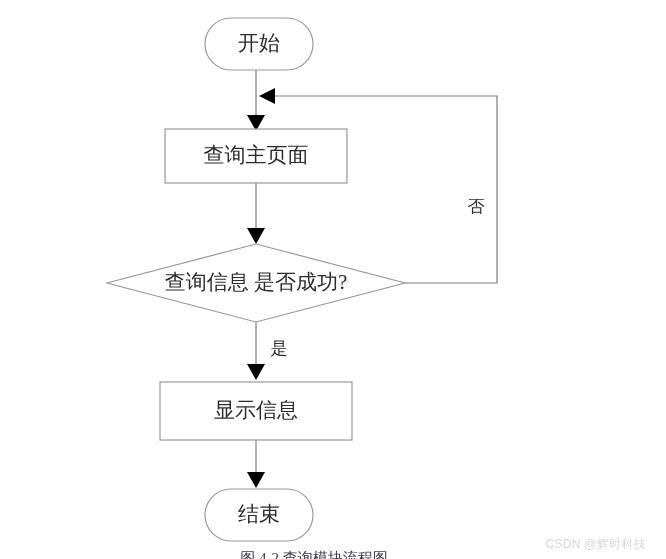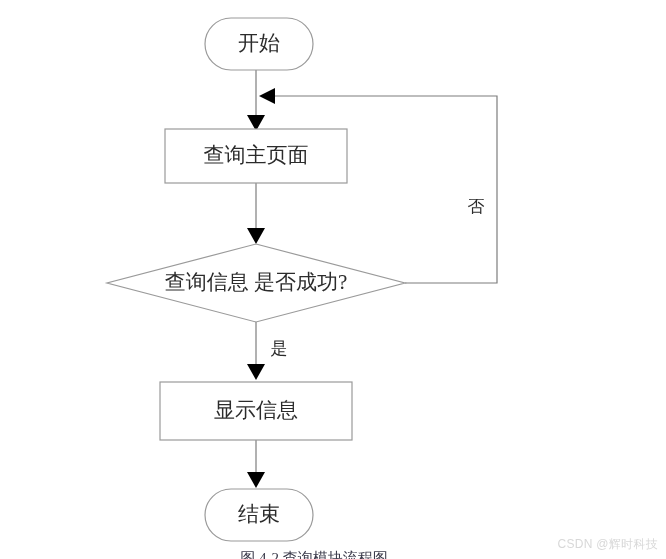--- a/index.html
+++ b/index.html
@@ -57,21 +57,21 @@
     font-family: "Liberation Serif", "DejaVu Serif", serif;
     font-size: 15px;
     color: #3a3a4a;
     white-space: nowrap;
     overflow: hidden;
     height: 16px;
     line-height: 30px;
   }
   .watermark {
     position: absolute;
-    right: 8px;
+    right: 20px;
     top: 536px;
     font-family: "Liberation Sans", "DejaVu Sans", sans-serif;
     font-size: 12px;
     color: #d8d8d8;
     letter-spacing: 0.3px;
     white-space: nowrap;
   }
 </style>
 </head>
 <body>

